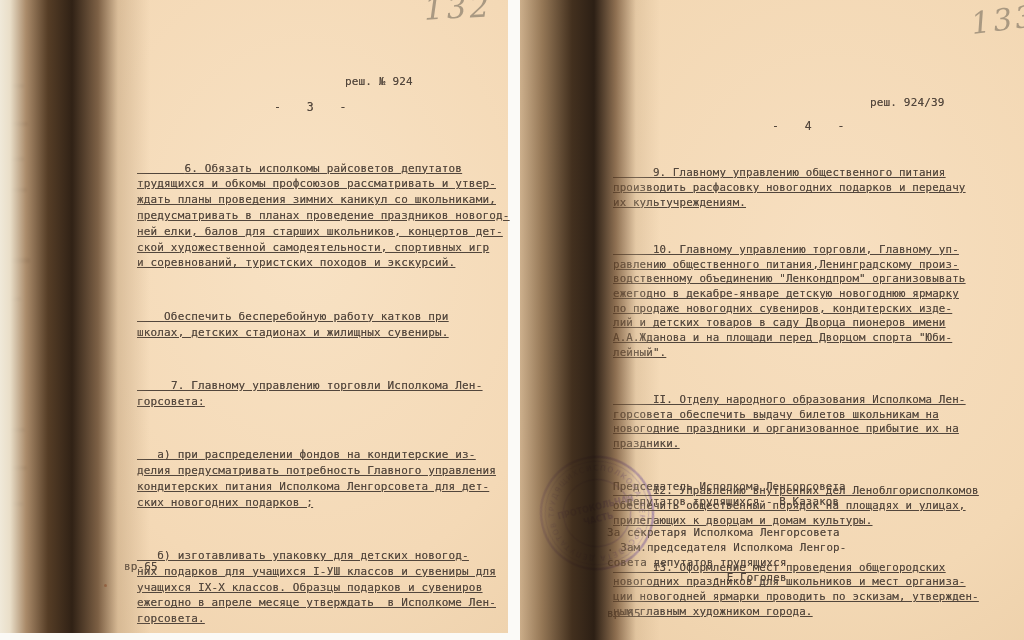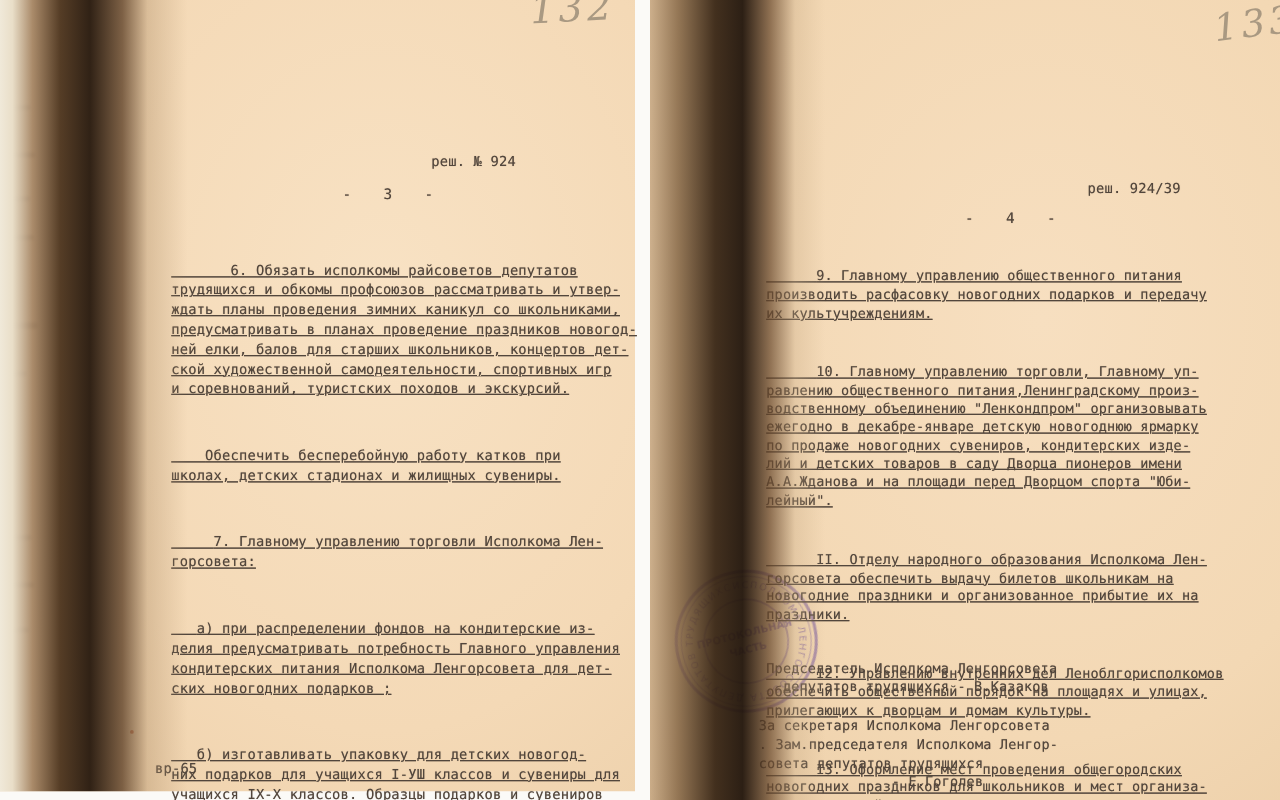--- a/index.html
+++ b/index.html
@@ -23,21 +23,21 @@
       rgba(178,146,108,0.40) 118px, rgba(244,217,180,0) 150px);}
   #fold-right{left:520px;width:140px;height:640px;
     background:linear-gradient(90deg,
       rgba(176,146,112,0.55) 0px, rgba(124,94,62,0.78) 22px,
       rgba(52,34,18,0.92) 52px, rgba(32,20,11,0.94) 74px,
       rgba(104,72,44,0.72) 96px, rgba(196,166,128,0.32) 116px,
       rgba(243,216,180,0) 140px);}
 
   
   .tw{position:absolute;color:#52463c;white-space:pre-wrap;letter-spacing:0.15px;
-      text-shadow:0 0 0.6px rgba(88,73,60,0.6);z-index:30;margin-top:48px;}
+      text-shadow:0 0 0.6px rgba(88,73,60,0.6);z-index:30;}
   .body-block p{margin:0 0 6px 0;text-decoration:underline;}
   #body-left{left:137px;top:129px;width:392px;font-size:11px;line-height:15.8px;}
   #body-right{left:613px;top:137px;width:382px;font-size:10.8px;line-height:14.7px;}
   #body-right p{margin:0 0 3px 0;}
   .ref{font-size:11px;}
   .pagenum{font-size:11.5px;letter-spacing:4px;}
   .sig{font-size:10.8px;line-height:15px;}
   .footer{font-size:11px;}
 
   

